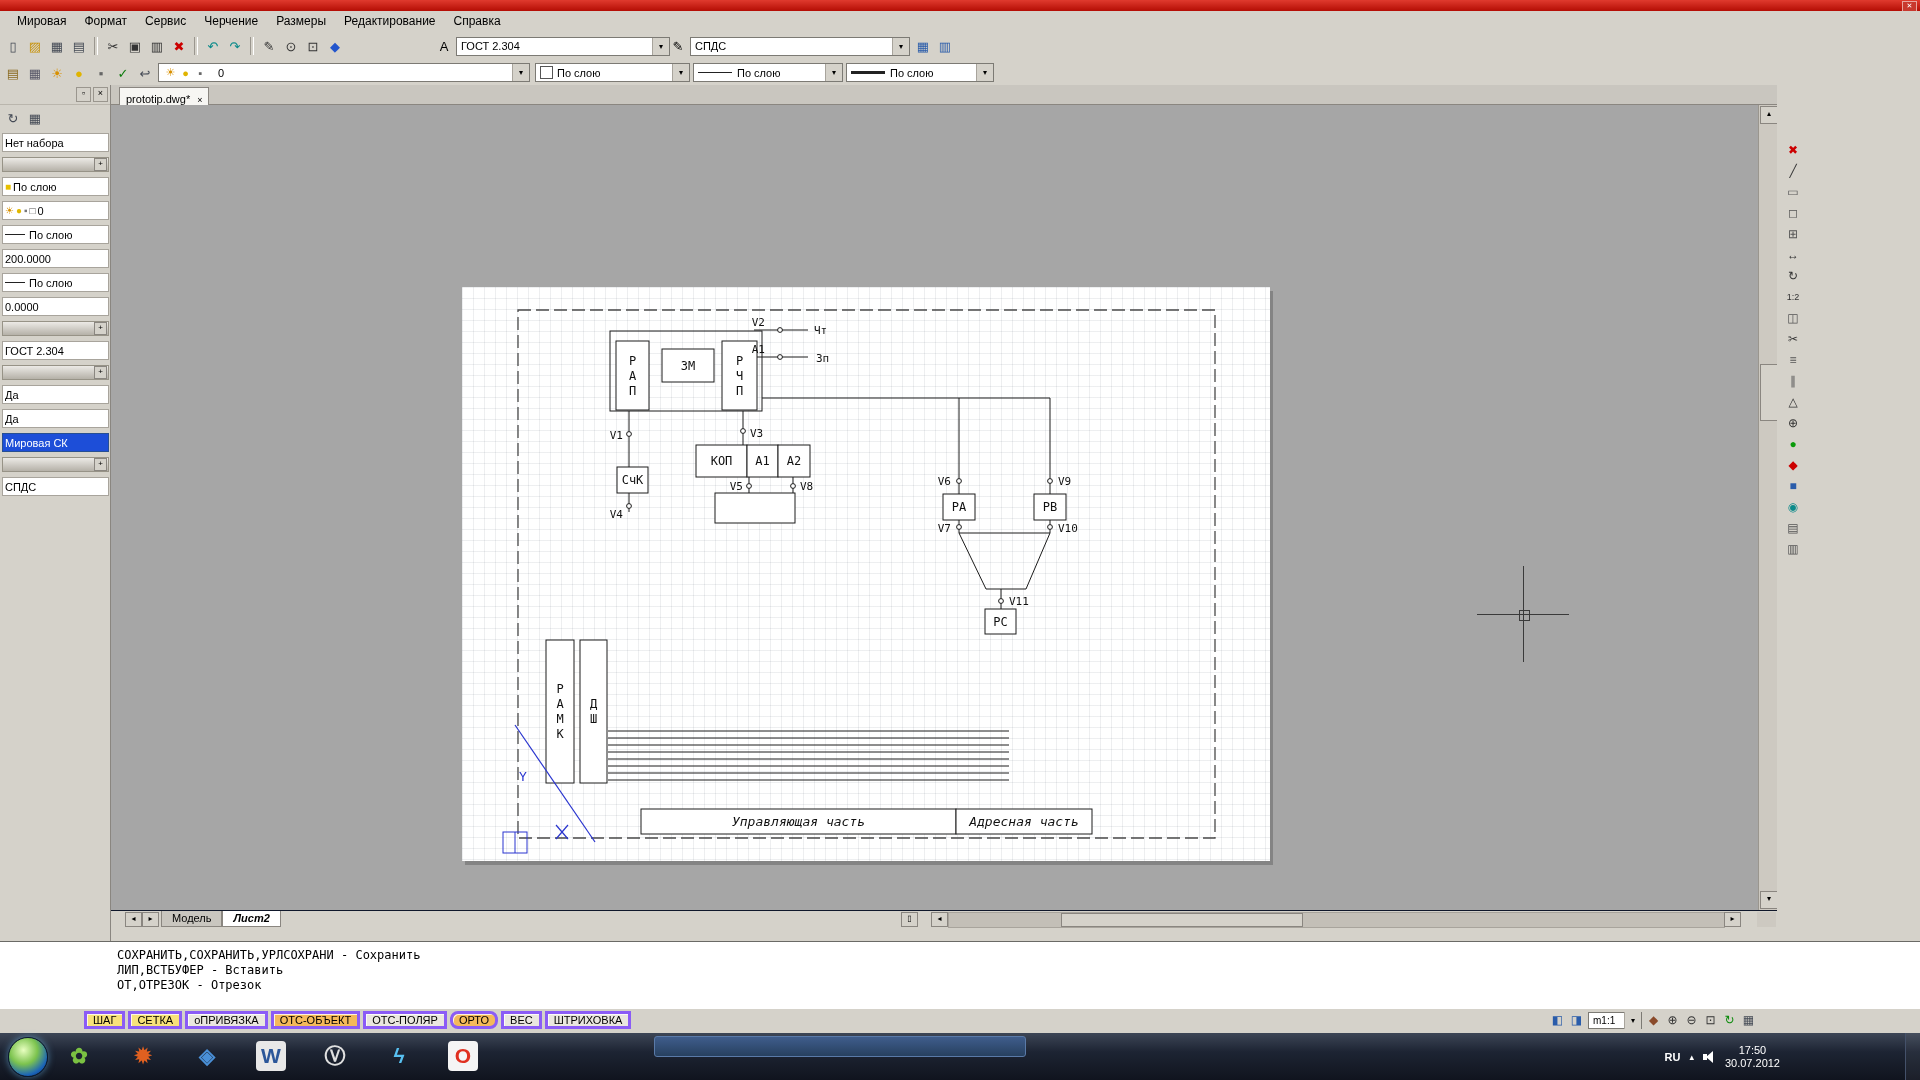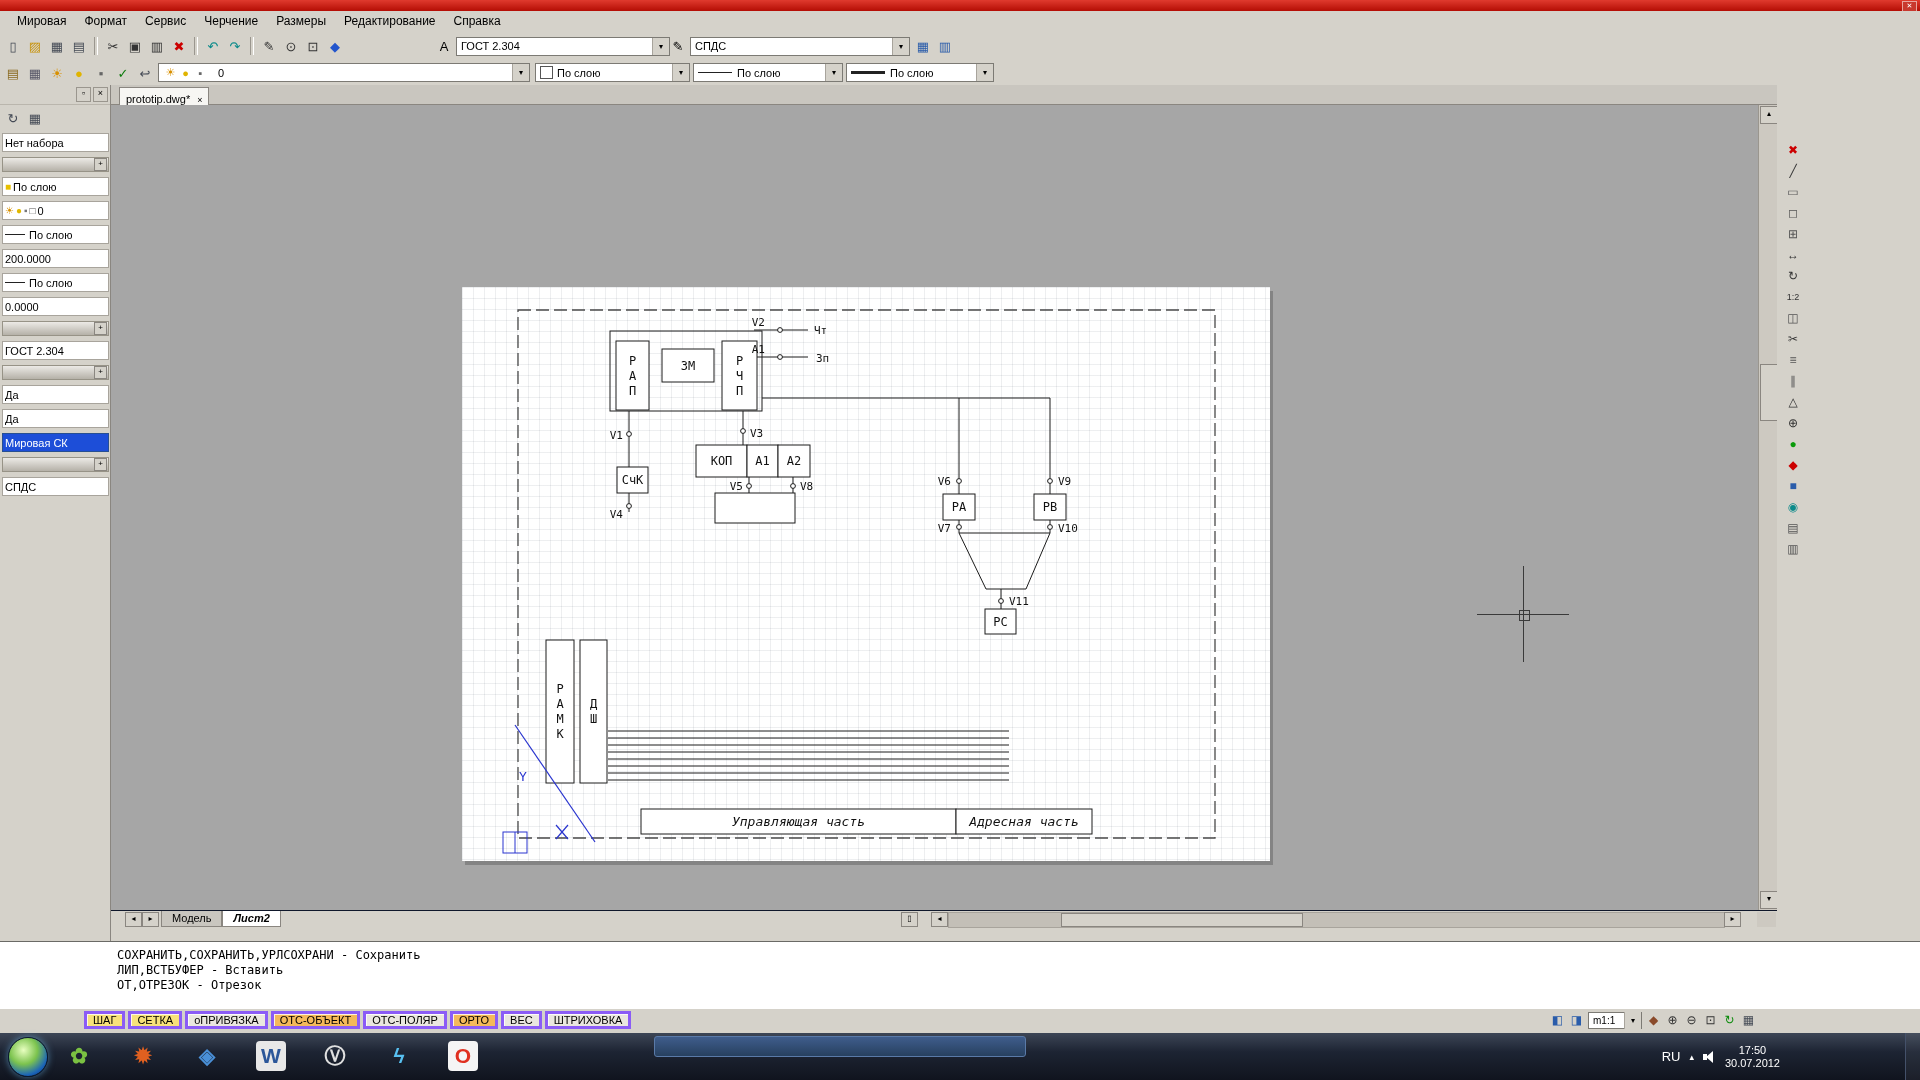--- a/index.html
+++ b/index.html
@@ -123,21 +123,21 @@
   #taskbar{position:absolute;left:0;top:1033px;width:1920px;height:47px;
            background:linear-gradient(#3d4656,#1d2433 40%,#10141e)}
   #start-orb{position:absolute;left:8px;top:4px;width:38px;height:38px;border-radius:50%;
              background:radial-gradient(circle at 38% 32%,#e8ffc0,#7cc34e 40%,#1a63b8 72%,#0a2c5e 95%);
              border:1px solid #0a1a30;box-shadow:0 0 7px rgba(120,200,255,.55)}
   #task-icons{position:absolute;left:64px;top:8px;display:flex;gap:34px;align-items:center}
   .task-icon{width:30px;height:30px;display:flex;align-items:center;justify-content:center;font-size:21px;font-weight:bold}
   #task-window{position:absolute;left:654px;top:3px;width:370px;height:19px;border-radius:3px;
                background:linear-gradient(#3f5d8c,#27405f);border:1px solid #5a7aa8}
   #tray{position:absolute;right:140px;top:0;height:47px;display:flex;align-items:center;gap:9px;color:#fff}
-  .tray-lang{font-size:13px;font-weight:normal}
+  .tray-lang{font-size:11px;font-weight:bold}
   .tray-expand{font-size:9px}
   .tray-expand:before{content:"▴"}
   .spk{position:relative;width:13px;height:12px}
   .spk:before{content:"";position:absolute;left:0;top:3px;width:4px;height:6px;background:#fff}
   .spk:after{content:"";position:absolute;left:3px;top:0;border-top:6px solid transparent;border-bottom:6px solid transparent;border-right:7px solid #fff}
   #tray-clock{text-align:center;font-size:11px;line-height:13px}
   #desk-sliver{position:absolute;right:0;top:0;width:14px;height:47px;border-left:1px solid #44516a;background:rgba(255,255,255,.05)}
 </style>
 </head>
 <body>
@@ -456,21 +456,21 @@
       <div>ОТ,ОТРЕЗОК - Отрезок</div>
     </div>
 
   <div id="statusbar">
     <div id="status-buttons">
         <span class="st-btn" style="background: rgb(247, 226, 122);">ШАГ</span>
         <span class="st-btn" style="background: rgb(247, 226, 122);">СЕТКА</span>
         <span class="st-btn" style="background: rgb(234, 231, 223);">оПРИВЯЗКА</span>
         <span class="st-btn" style="background: rgb(244, 185, 90);">ОТС-ОБЪЕКТ</span>
         <span class="st-btn" style="background: rgb(234, 231, 223);">ОТС-ПОЛЯР</span>
-        <span class="st-btn" style="background: rgb(244, 185, 90);">ОРТО</span>
+        <span class="st-btn" style="background: rgb(244, 185, 90); border-radius: 8px;">ОРТО</span>
         <span class="st-btn" style="background: rgb(234, 231, 223);">ВЕС</span>
         <span class="st-btn" style="background: rgb(234, 231, 223);">ШТРИХОВКА</span>
       </div>
     <div id="status-right">
       <span id="status-left-icons" class="icon-row">
           <span class="stat-ico" style="color: rgb(42, 92, 170);">◧</span>
           <span class="stat-ico" style="color: rgb(42, 92, 170);">◨</span>
         </span>
       <span id="scale-combo">
         <span>m1:1</span>

